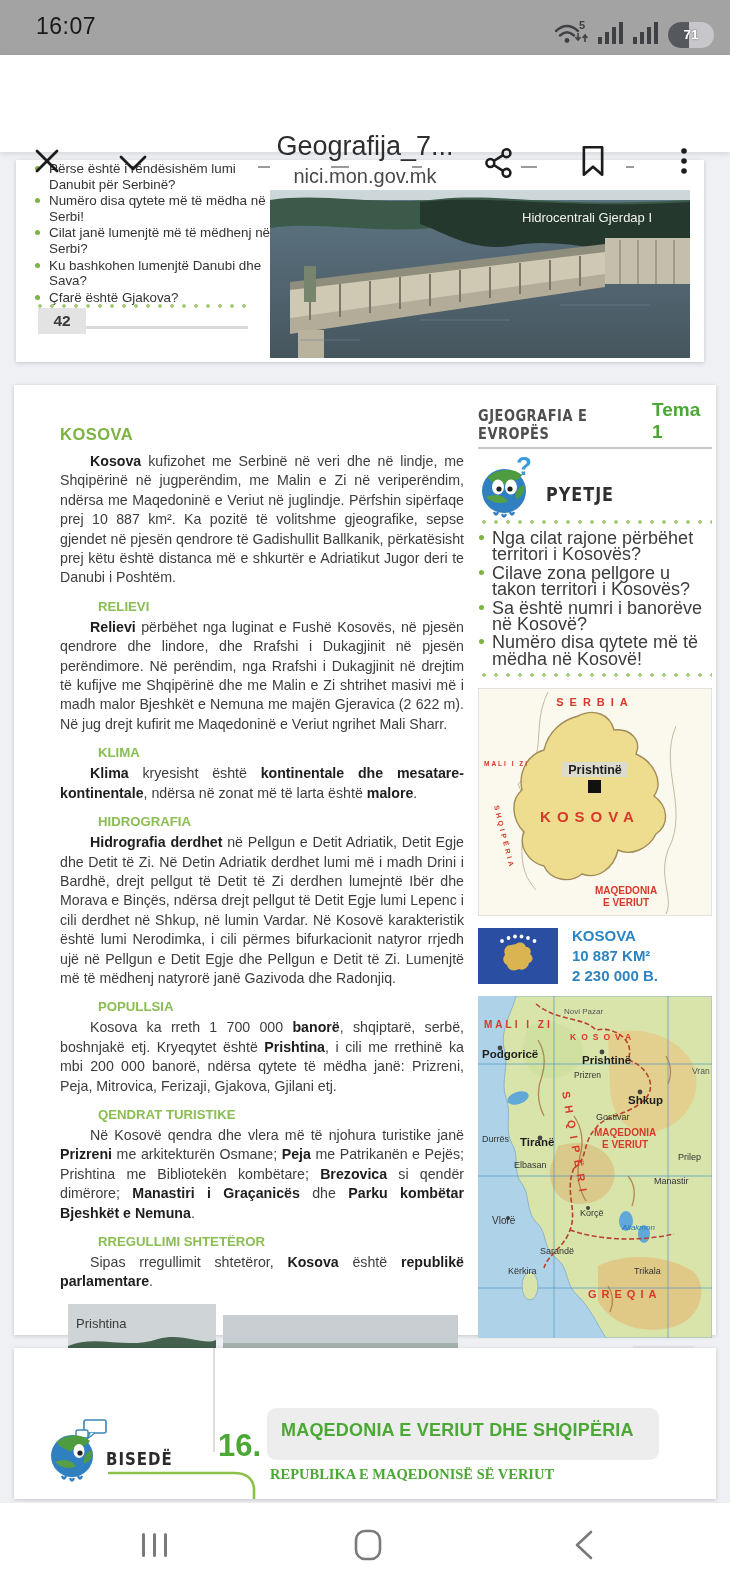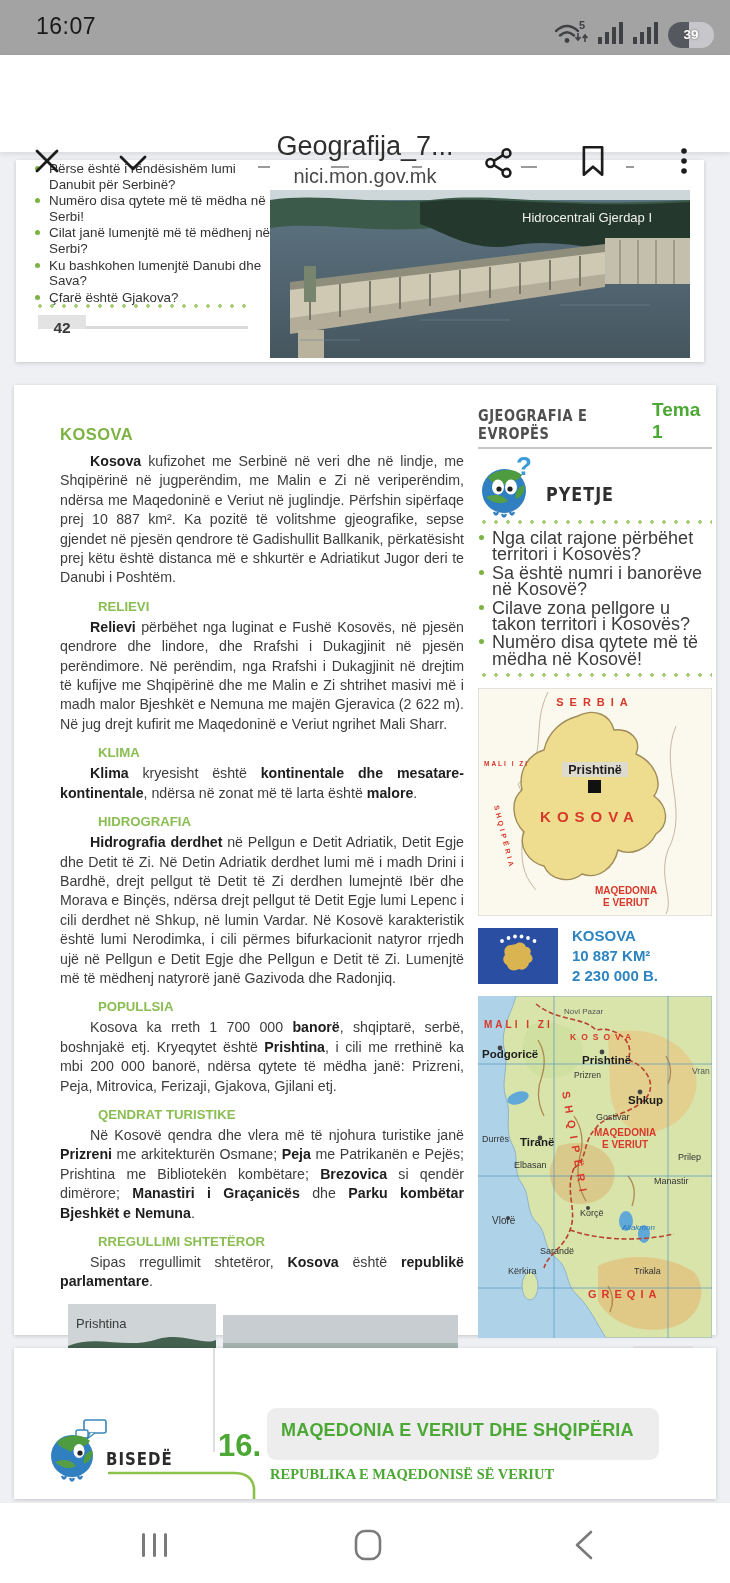--- a/index.html
+++ b/index.html
@@ -98,21 +98,21 @@
       <span>
         <svg width="26" height="28" viewBox="0 0 26 28">
           <rect x="0" y="18" width="4" height="7" fill="#3f4043"></rect>
             <rect x="7" y="13" width="4" height="12" fill="#3f4043"></rect>
           <rect x="14" y="8" width="4" height="17" fill="#3f4043"></rect>
             <rect x="21" y="3" width="4" height="22" fill="#3f4043"></rect>
         </svg>
       </span>
       <span class="battery">
         <span class="lvl"></span>
-        <span class="num">39</span>
+        <span class="num">71</span>
       </span>
     </div>
   </div>
 
   <div class="app-bar">
     <div class="ab-btn" style="left:25px;top:84px;">
       <svg width="28" height="28" viewBox="0 0 28 28">
         <path d="M4,4 L24,24 M24,4 L4,24" stroke="#1c1c1c" stroke-width="2.8" stroke-linecap="round"></path>
       </svg>
     </div>
@@ -155,21 +155,21 @@
       <div class="cutmark" style="left:610px;width:8px;"></div>
       <ul class="qlist abs" style="left:18px;top:1px;width:250px;">
         <li>Përse është i rëndësishëm lumi Danubit për Serbinë?</li>
         <li>Numëro disa qytete më të mëdha në Serbi!</li>
         <li>Cilat janë lumenjtë më të mëdhenj në Serbi?</li>
         <li>Ku bashkohen lumenjtë Danubi dhe Sava?</li>
         <li>Çfarë është Gjakova?</li>
       </ul>
       <div class="dots abs" style="left:18px;top:143px;width:218px;"></div>
       <div class="pstrip abs" style="left:22px;top:166px;width:210px;height:3px;"></div>
-      <div class="pagebox abs" style="left:22px;top:155px;width:48px;height:14px;line-height:26px;">42</div>
+      <div class="pagebox abs" style="left:22px;top:148px;width:48px;height:26px;line-height:26px;">42</div>
 
       <div class="abs" style="left:254px;top:30px;">
         <svg width="420" height="168" viewBox="0 0 420 168">
           <defs>
             <linearGradient id="wat" x1="0" y1="0" x2="0" y2="1">
               <stop offset="0" stop-color="#5e7684"></stop>
                 <stop offset="1" stop-color="#46565f"></stop>
             </linearGradient>
           </defs>
           <rect width="420" height="168" fill="url(#wat)"></rect>
@@ -317,22 +317,22 @@
             <circle cx="21" cy="36" r="2.6" fill="#222"></circle>
               <circle cx="32" cy="36" r="2.6" fill="#222"></circle>
             <path d="M16,59 q2,5 4,0 M24,61 q2,5 4,0 M32,59 q2,5 4,0" stroke="#2f7fc1" stroke-width="2.4" fill="none"></path>
           </svg>
           <span class="pyetje">PYETJE</span>
         </div>
 
         <div class="dots"></div>
         <ul class="sideq">
           <li>Nga cilat rajone përbëhet territori i Kosovës?</li>
+          <li>Cilave zona pellgore u takon territori i Kosovës?</li>
           <li>Sa është numri i banorëve në Kosovë?</li>
-          <li>Cilave zona pellgore u takon territori i Kosovës?</li>
           <li>Numëro disa qytete më të mëdha në Kosovë!</li>
         </ul>
         <div class="dots" style="margin-top:5px;"></div>
 
         <svg width="234" height="228" viewBox="0 0 234 228" style="margin-top:10px;display:block;">
           <rect width="234" height="228" fill="#fbf9ee" stroke="#cccccc"></rect>
           <g stroke="#c2b9a4" stroke-width="1" fill="none">
             <path d="M70,4 C52,40 72,70 40,96 C58,130 28,170 58,202"></path>
             <path d="M198,38 C180,80 212,120 190,162 C180,190 196,210 188,226"></path>
           </g>

